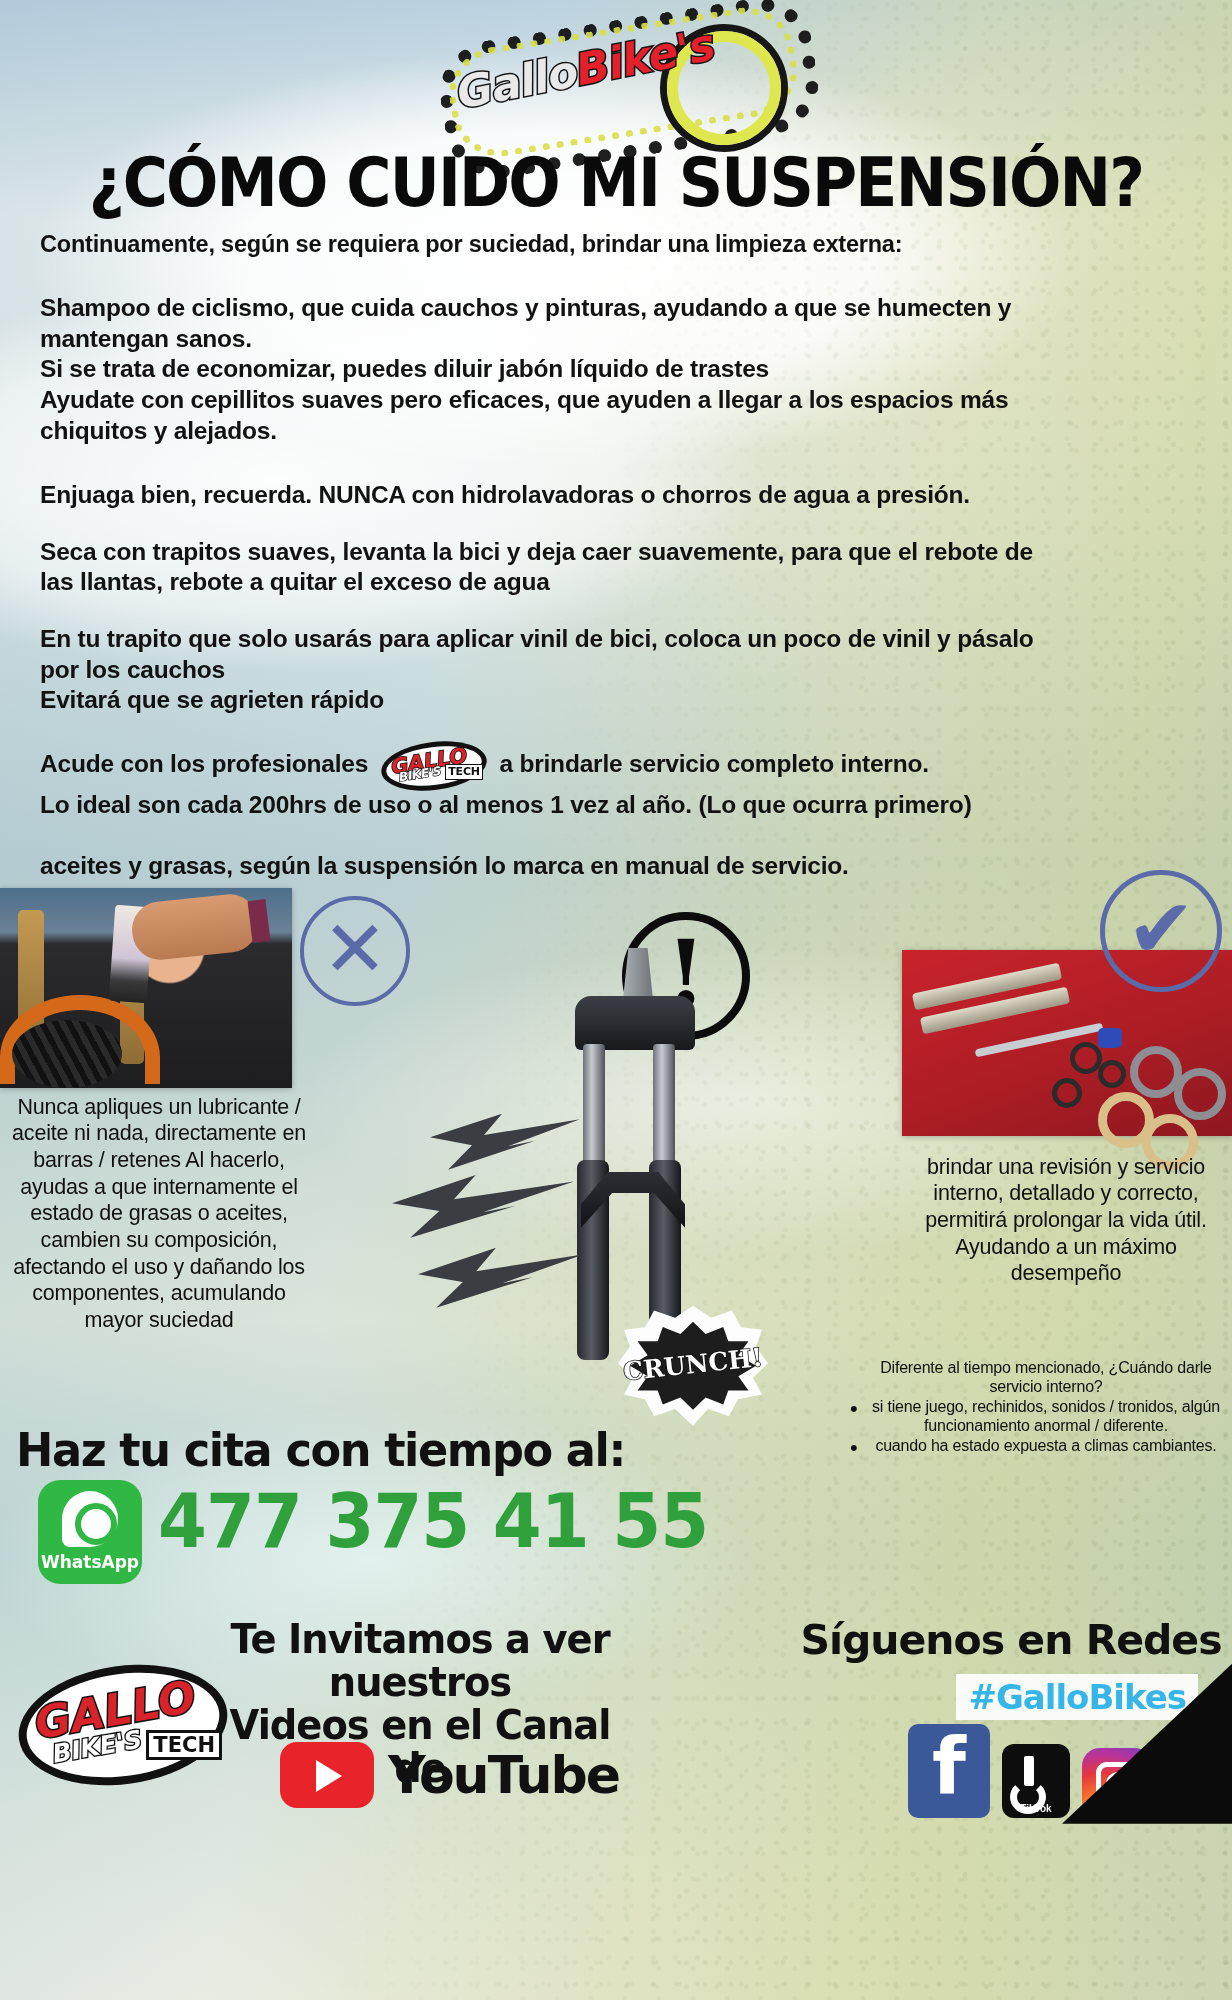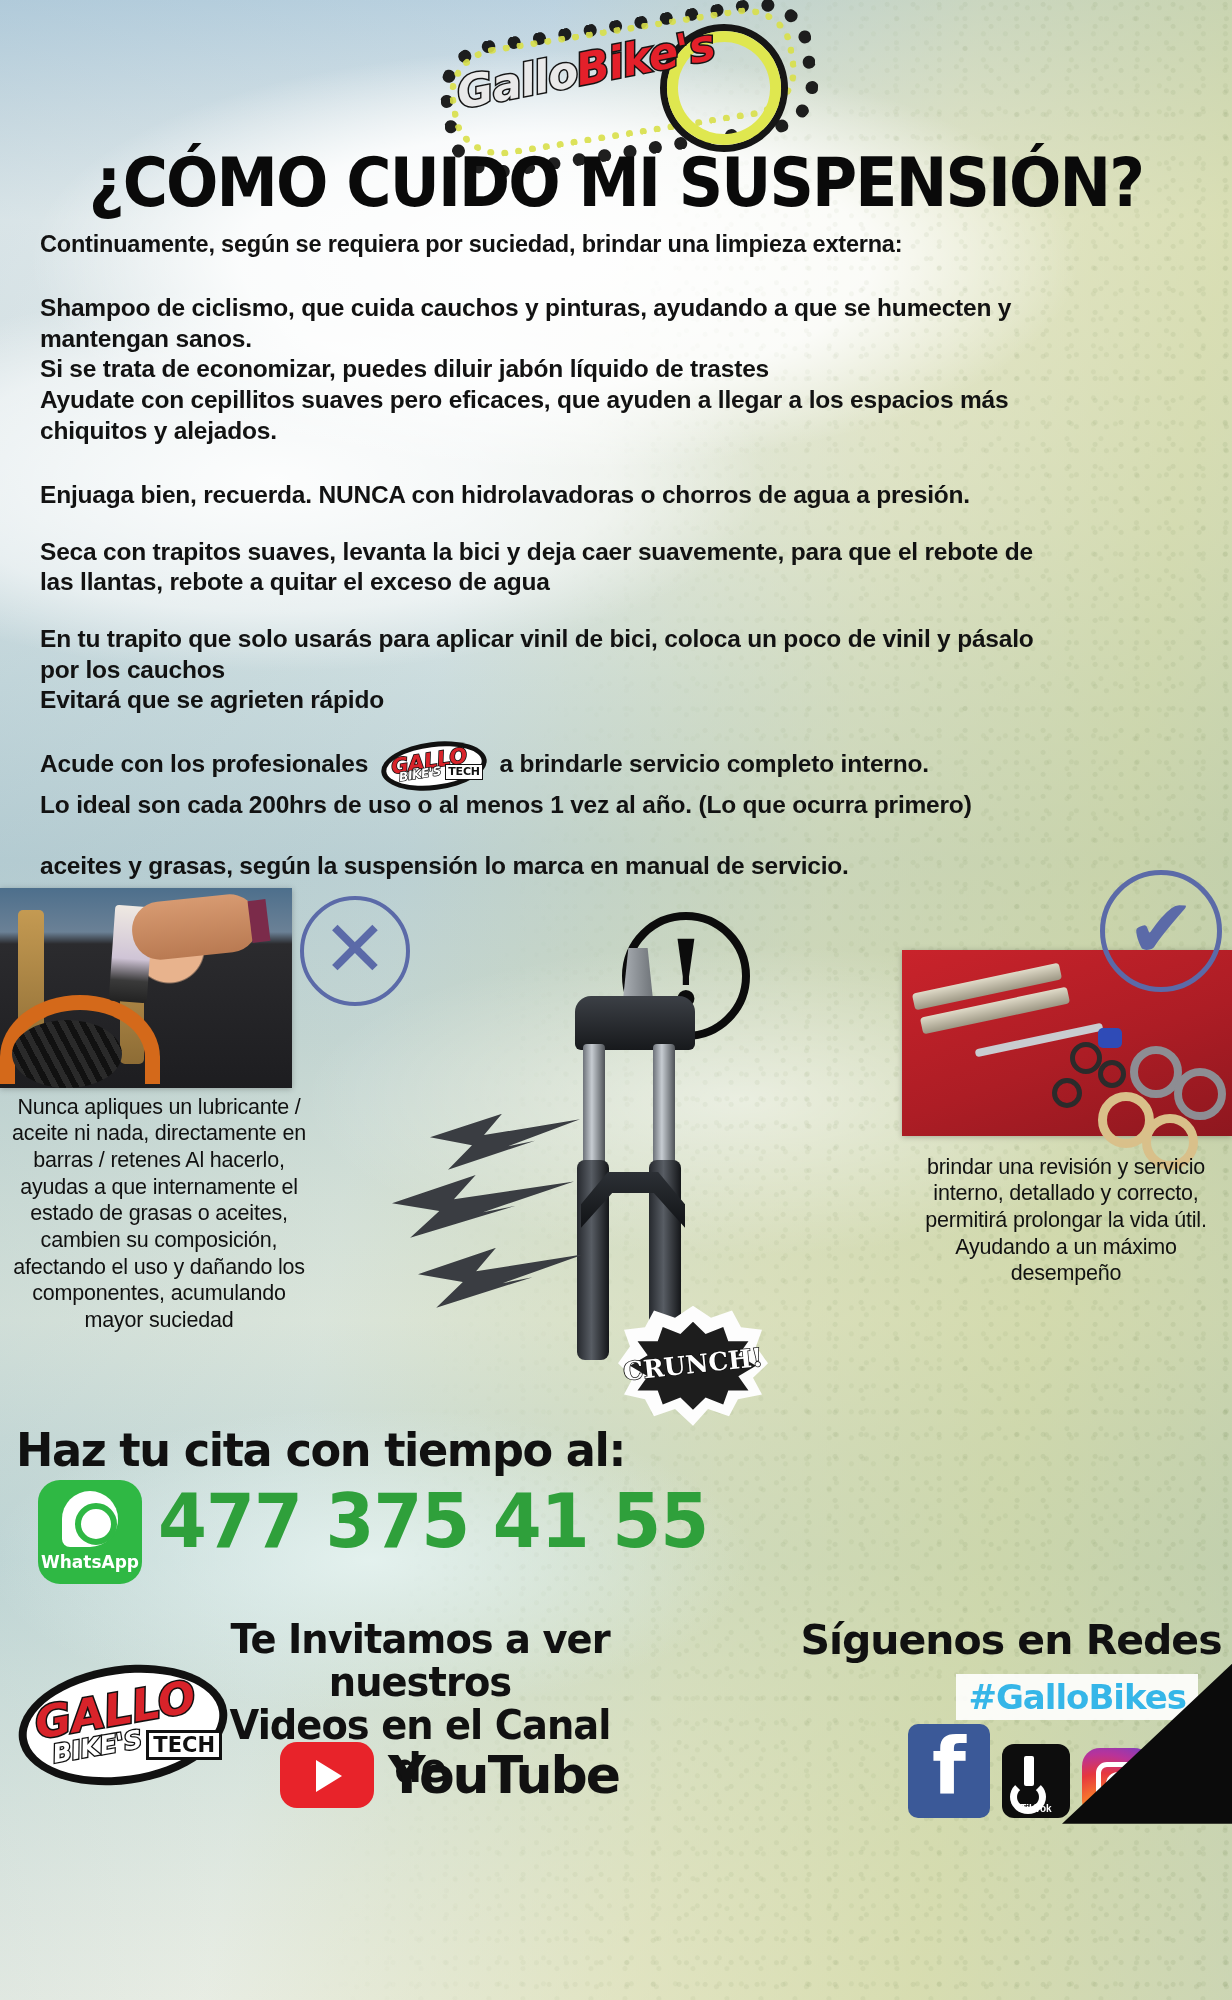--- a/index.html
+++ b/index.html
@@ -506,20 +506,27 @@
     <div id="crunch">
       <div class="cloud"></div>
       <div class="burst"></div>
       <div class="word">CRUNCH!</div>
     </div>
 
     <div class="caption" id="caption-left">Nunca apliques un lubricante / aceite ni nada, directamente en barras / retenes
 Al hacerlo, ayudas a que internamente el estado de grasas o aceites, cambien su composición, afectando el uso y dañando los componentes, acumulando mayor suciedad</div>
     <div class="caption" id="caption-right">brindar una revisión y servicio interno, detallado y correcto, permitirá prolongar la vida útil. Ayudando a un máximo desempeño</div>
 
+    <div class="caption" id="caption-note">
+      <div>Diferente al tiempo mencionado, ¿Cuándo darle servicio interno?</div>
+      <ul class="bullets">
+        <li>si tiene juego, rechinidos, sonidos / tronidos, algún funcionamiento anormal / diferente.</li>
+        <li>cuando ha estado expuesta a climas cambiantes.</li>
+      </ul>
+    </div>
   </div>
 
   <div id="cta" class="layer">
     <div id="cta-head">Haz tu cita con tiempo al:</div>
 
     <div id="wa-badge">
       <div class="wa-icon"></div>
       <div class="wa-label">WhatsApp</div>
     </div>
 

